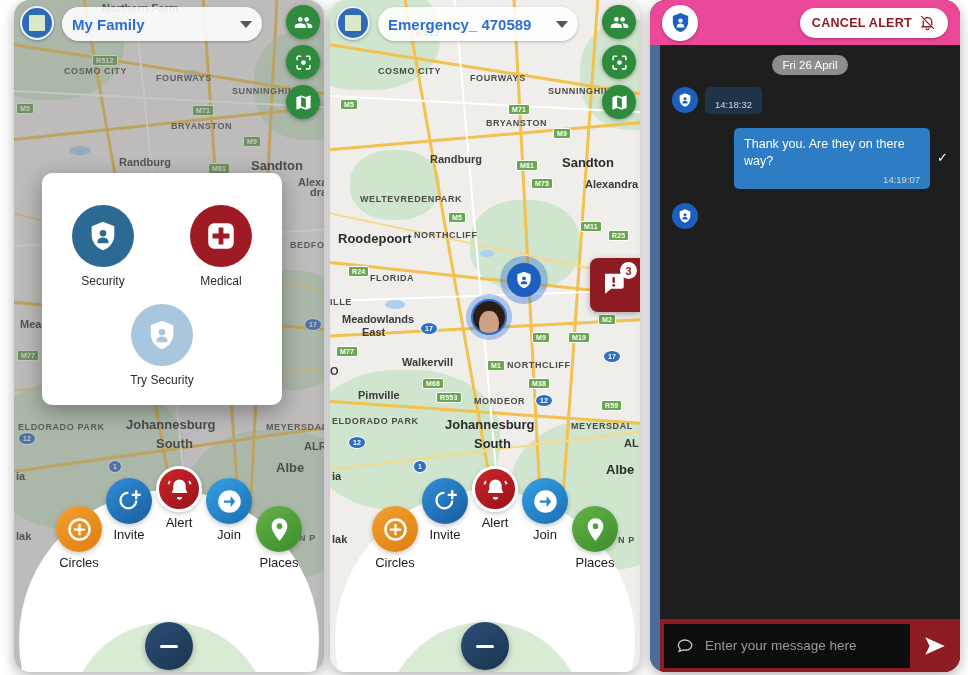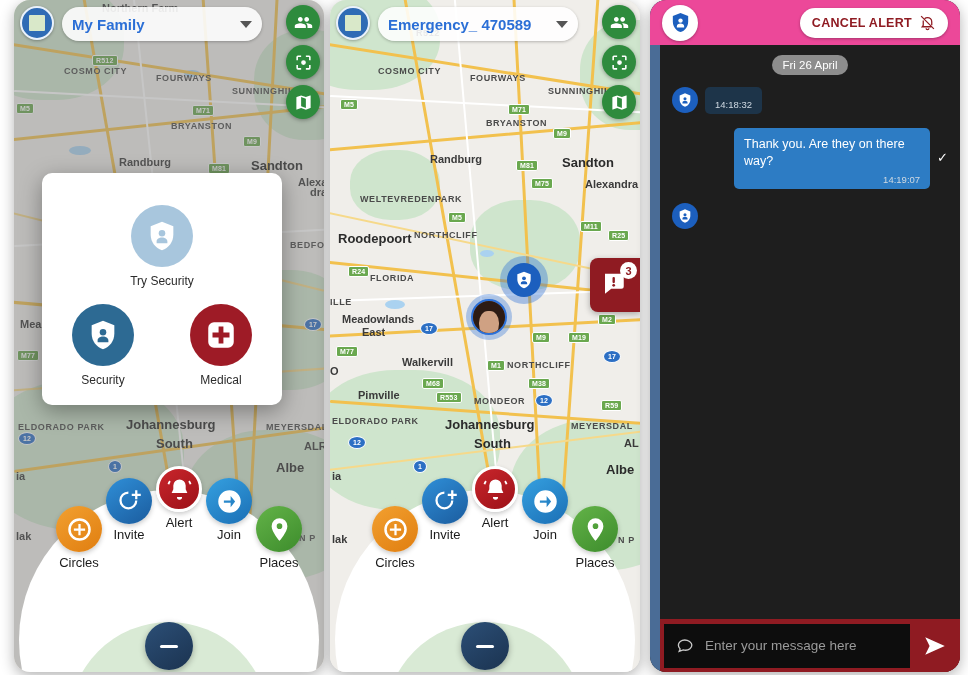--- a/index.html
+++ b/index.html
@@ -304,49 +304,49 @@
       </div>
       <div class="tx">Places</div>
     </div>
     <div class="minus">
         <i></i>
       </div>
 
     <div class="dialog">
       <div class="dlg-row">
         <div class="opt">
+          <div class="circ c-sec">
+            <svg viewBox="0 0 24 24" fill="#fff">
+                <path d="M12 2 4 5.2v6c0 5 3.4 9.6 8 10.8 4.6-1.2 8-5.8 8-10.8v-6L12 2z"></path>
+                <circle cx="12" cy="10" r="2.3" fill="#2d6a93"></circle>
+                <path d="M12 13.1c-2.1 0-3.8 1.2-3.8 2.7v1.4h7.6v-1.4c0-1.5-1.7-2.7-3.8-2.7z" fill="#2d6a93"></path>
+              </svg>
+          </div>
+          <div class="nm">Security</div>
+        </div>
+        <div class="opt">
+          <div class="circ c-med">
+            <svg viewBox="0 0 24 24">
+                <rect x="3" y="3" width="18" height="18" rx="4" fill="#fff"></rect>
+                <path d="M10.3 6h3.4v4.3H18v3.4h-4.3V18h-3.4v-4.3H6v-3.4h4.3V6z" fill="#9e1b26"></path>
+              </svg>
+          </div>
+          <div class="nm">Medical</div>
+        </div>
+      </div>
+      <div class="dlg-row">
+        <div class="opt">
           <div class="circ c-try">
             <svg viewBox="0 0 24 24" fill="#fff">
                 <path d="M12 2 4 5.2v6c0 5 3.4 9.6 8 10.8 4.6-1.2 8-5.8 8-10.8v-6L12 2z"></path>
                 <circle cx="12" cy="10" r="2.3" fill="#a8c6dd"></circle>
                 <path d="M12 13.1c-2.1 0-3.8 1.2-3.8 2.7v1.4h7.6v-1.4c0-1.5-1.7-2.7-3.8-2.7z" fill="#a8c6dd"></path>
               </svg>
           </div>
           <div class="nm">Try Security</div>
-        </div>
-      </div>
-      <div class="dlg-row">
-        <div class="opt">
-          <div class="circ c-sec">
-            <svg viewBox="0 0 24 24" fill="#fff">
-                <path d="M12 2 4 5.2v6c0 5 3.4 9.6 8 10.8 4.6-1.2 8-5.8 8-10.8v-6L12 2z"></path>
-                <circle cx="12" cy="10" r="2.3" fill="#2d6a93"></circle>
-                <path d="M12 13.1c-2.1 0-3.8 1.2-3.8 2.7v1.4h7.6v-1.4c0-1.5-1.7-2.7-3.8-2.7z" fill="#2d6a93"></path>
-              </svg>
-          </div>
-          <div class="nm">Security</div>
-        </div>
-        <div class="opt">
-          <div class="circ c-med">
-            <svg viewBox="0 0 24 24">
-                <rect x="3" y="3" width="18" height="18" rx="4" fill="#fff"></rect>
-                <path d="M10.3 6h3.4v4.3H18v3.4h-4.3V18h-3.4v-4.3H6v-3.4h4.3V6z" fill="#9e1b26"></path>
-              </svg>
-          </div>
-          <div class="nm">Medical</div>
         </div>
       </div>
     </div>
   </div>
 
   <div class="panel" id="panel2">
     <div class="map">
       <div class="land"></div>
       <div class="green" style="left:-40px;top:-20px;width:150px;height:110px;"></div>
       <div class="green" style="left:250px;top:20px;width:110px;height:110px;"></div>

